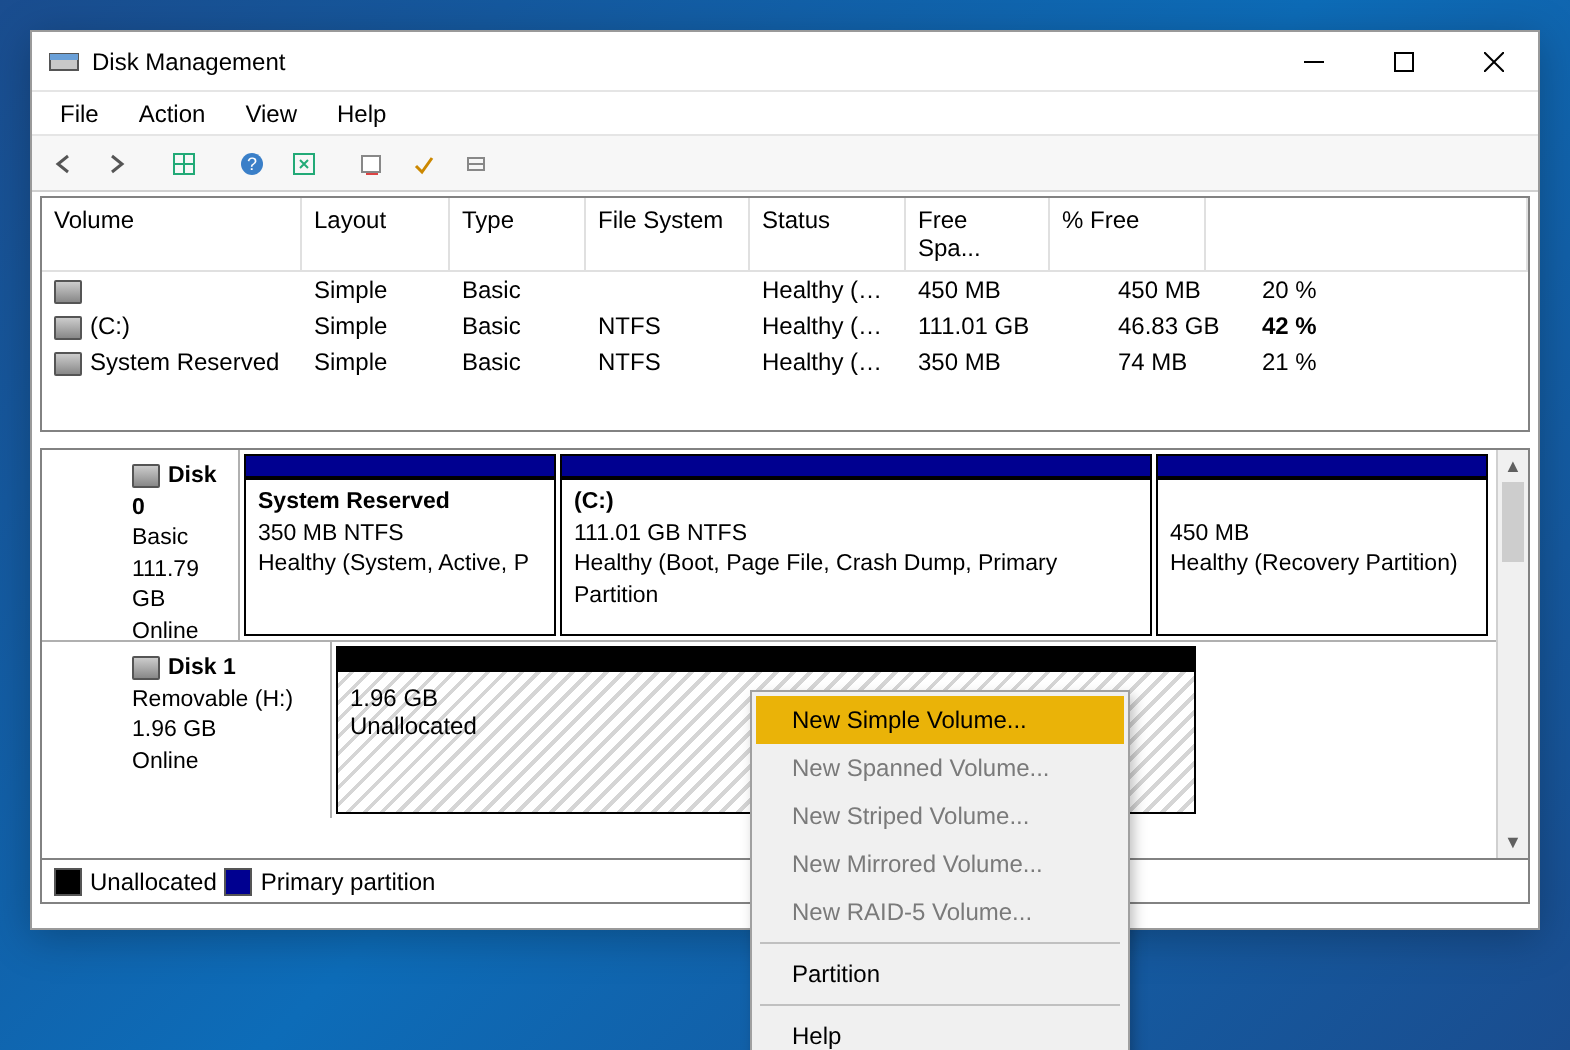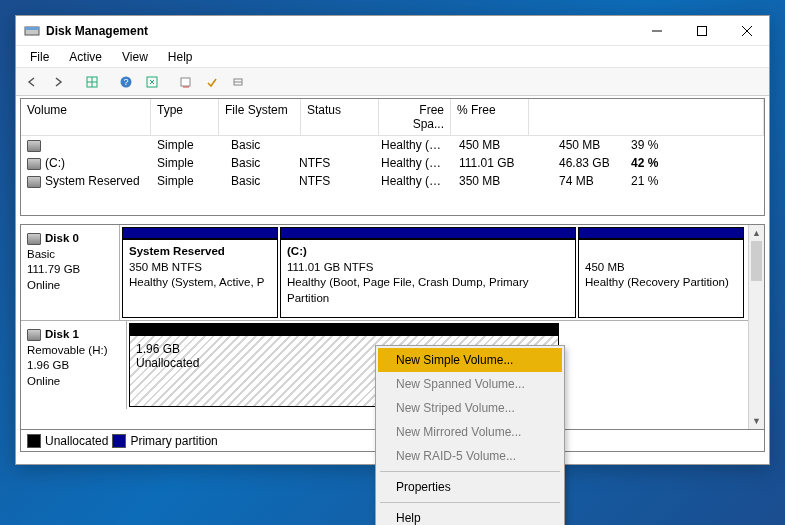--- a/index.html
+++ b/index.html
@@ -30,21 +30,21 @@
     display: flex;
     align-items: center;
     padding: 0 0 0 8px;
     border-bottom: 1px solid #e5e5e5;
   }
   .titlebar-icon {
     width: 16px; height: 16px;
     margin-right: 6px;
     display:inline-flex;align-items:center;justify-content:center;
   }
-  .titlebar-title { flex: 1; font-size: 12px; font-weight: bold; }
+  .titlebar-title { flex: 1; font-size: 12px; }
   .win-controls { display: flex; height: 100%; }
   .win-btn {
     width: 45px; height: 100%;
     display: flex; align-items: center; justify-content: center;
     font-family: "Segoe UI Symbol", sans-serif;
   }
   .menubar {
     height: 22px;
     display: flex;
     align-items: center;
@@ -104,20 +104,21 @@
   .disk-row {
     display:flex;
     border-bottom:1px solid #b0b0b0;
   }
   .disk-info {
     width:106px;
     padding:6px 6px;
     border-right:1px solid #b0b0b0;
     font-size:11.5px;
     line-height:1.35;
+    margin-left:39px;
   }
   .disk-info .dname { font-weight:bold; }
   .disk-parts {
     flex:1; display:flex; flex-direction:column;padding:2px;position:relative;
   }
   .part-header { height:12px; display:flex; }
   .part-header .ph { }
   .part-body { flex:1; display:flex; gap:2px; }
   .partition {
     border:1px solid #000;
@@ -192,21 +193,21 @@
           <svg width="10" height="10">
             <line x1="0" y1="0" x2="10" y2="10" stroke="#000"></line>
             <line x1="10" y1="0" x2="0" y2="10" stroke="#000"></line>
           </svg>
         </div>
     </div>
   </div>
 
   <div class="menubar">
     <div class="menu-item">File</div>
-    <div class="menu-item">Active</div>
+    <div class="menu-item">Action</div>
     <div class="menu-item">View</div>
     <div class="menu-item">Help</div>
   </div>
 
   <div class="toolbar">
     <div class="tb-btn">
         <svg width="14" height="14">
           <path d="M9 3 L4 7 L9 11" fill="none" stroke="#555" stroke-width="1.5"></path>
         </svg>
       </div>
@@ -253,37 +254,38 @@
           <rect x="3" y="4" width="8" height="6" fill="none" stroke="#888"></rect>
           <line x1="3" y1="7" x2="11" y2="7" stroke="#888"></line>
         </svg>
       </div>
   </div>
 
   <div class="content">
     <div class="volume-list">
       <div class="vl-header" id="vl-header">
           <div class="vl-h" style="width: 130px;">Volume</div>
+          <div class="vl-h" style="width: 74px;">Layout</div>
           <div class="vl-h" style="width: 68px;">Type</div>
           <div class="vl-h" style="width: 82px;">File System</div>
           <div class="vl-h" style="width: 78px;">Status</div>
-          <div class="vl-h" style="width: 72px; text-align: right;">Free Spa...</div>
+          <div class="vl-h" style="width: 72px;">Free Spa...</div>
           <div class="vl-h" style="width: 78px;">% Free</div>
           <div class="vl-h" style="flex: 1 1 0%;"></div>
         </div>
       <div id="vl-body">
           <div class="vl-row">
             <div class="vl-cell" style="width: 130px;"><span class="disk-icon"></span></div>
             <div class="vl-cell" style="width: 74px;">Simple</div>
             <div class="vl-cell" style="width: 68px;">Basic</div>
             <div class="vl-cell" style="width: 82px;"></div>
             <div class="vl-cell" style="width: 78px;">Healthy (R...</div>
             <div class="vl-cell" style="width: 100px;">450 MB</div>
             <div class="vl-cell" style="width: 72px;">450 MB</div>
-            <div class="vl-cell" style="width: 78px;">39 %</div>
+            <div class="vl-cell" style="width: 78px;">20 %</div>
           </div>
           <div class="vl-row">
             <div class="vl-cell" style="width: 130px;"><span class="disk-icon"></span>(C:)</div>
             <div class="vl-cell" style="width: 74px;">Simple</div>
             <div class="vl-cell" style="width: 68px;">Basic</div>
             <div class="vl-cell" style="width: 82px;">NTFS</div>
             <div class="vl-cell" style="width: 78px;">Healthy (B...</div>
             <div class="vl-cell" style="width: 100px;">111.01 GB</div>
             <div class="vl-cell" style="width: 72px;">46.83 GB</div>
             <div class="vl-cell" style="width: 78px; font-weight: bold;">42 %</div>
@@ -362,16 +364,16 @@
   </div>
 </div>
 
 <div class="context-menu" id="ctx">
     <div class="cm-item sel">New Simple Volume...</div>
     <div class="cm-item disabled">New Spanned Volume...</div>
     <div class="cm-item disabled">New Striped Volume...</div>
     <div class="cm-item disabled">New Mirrored Volume...</div>
     <div class="cm-item disabled">New RAID-5 Volume...</div>
     <div class="cm-sep"></div>
-    <div class="cm-item">Properties</div>
+    <div class="cm-item">Partition</div>
     <div class="cm-sep"></div>
     <div class="cm-item">Help</div>
   </div>
 
 </body></html>

